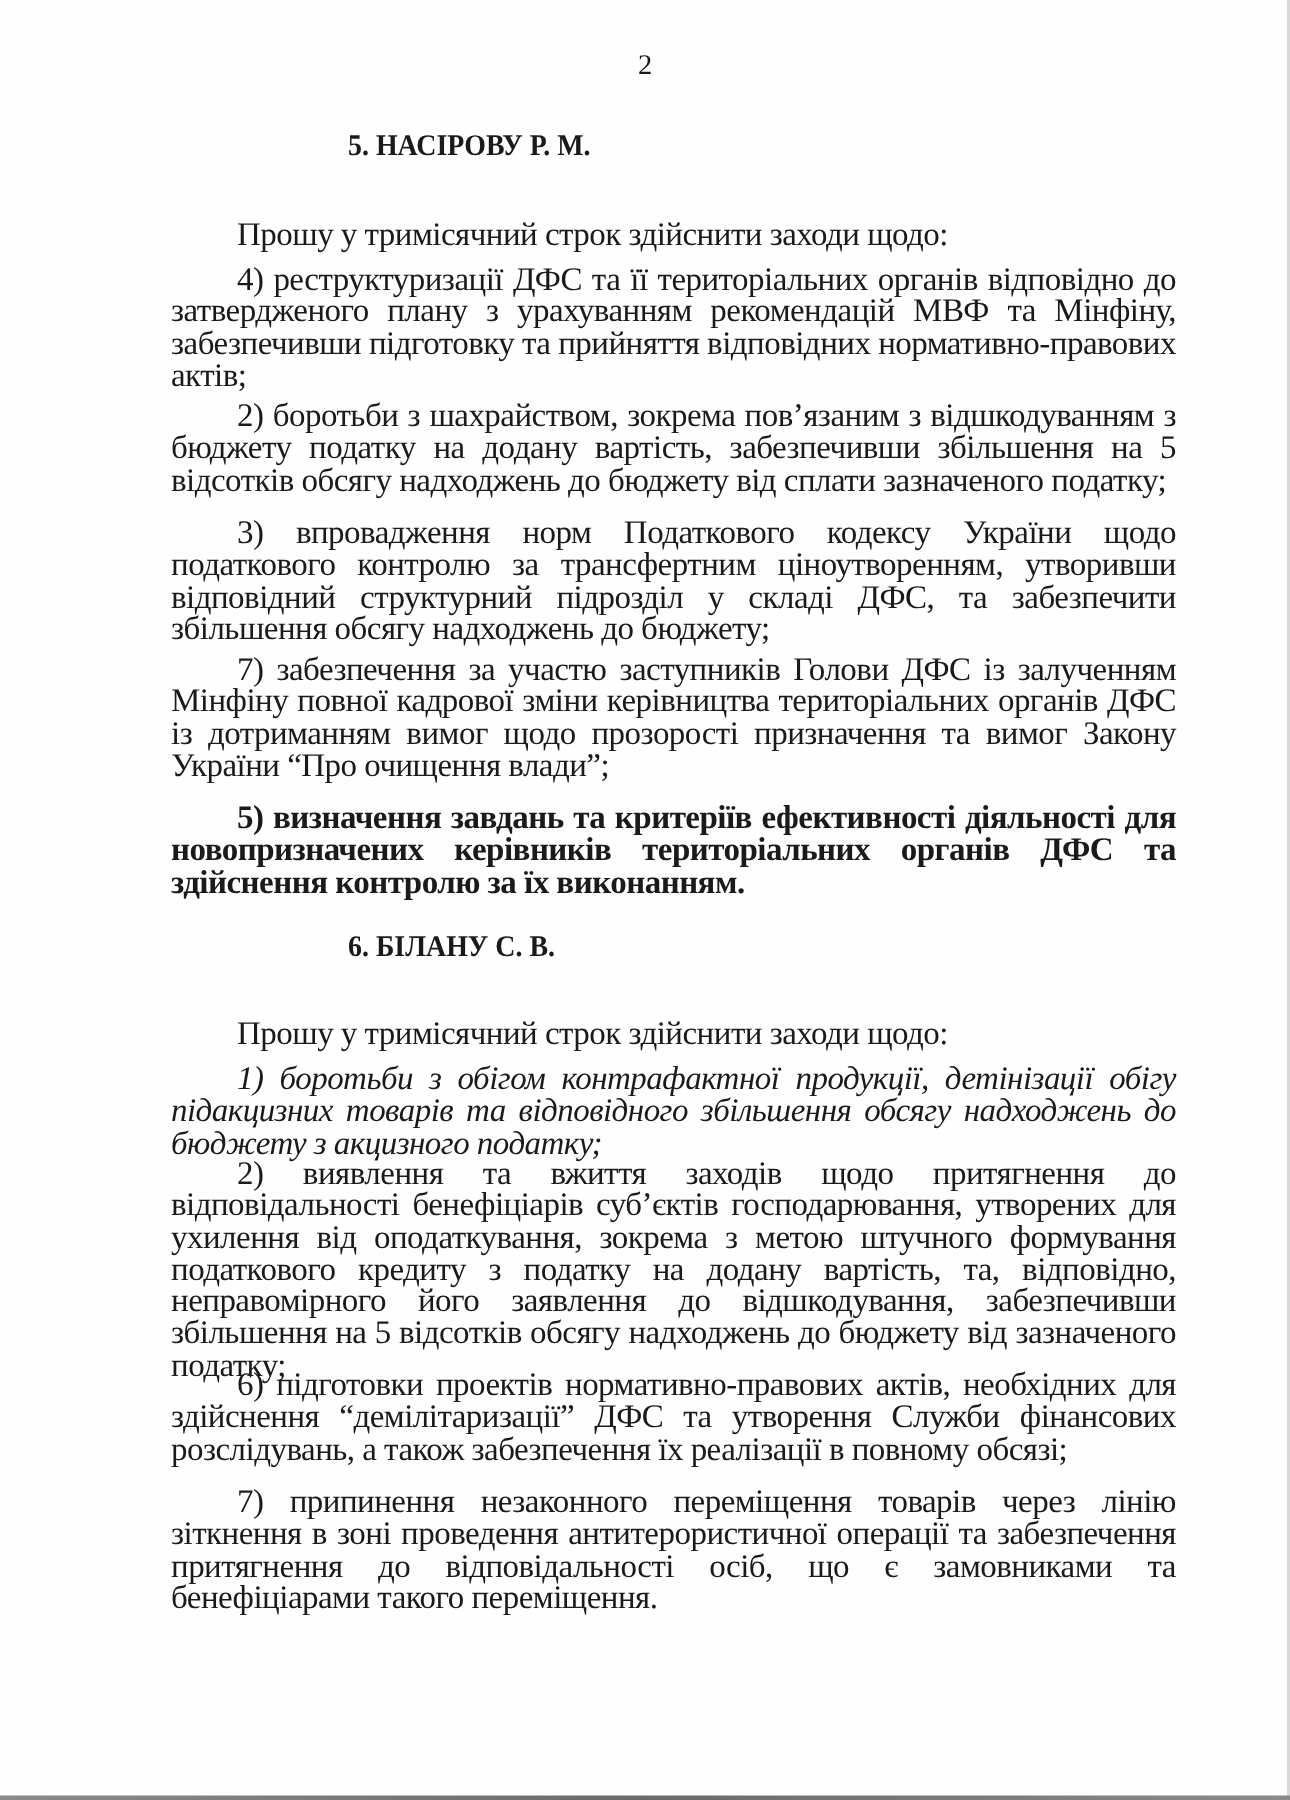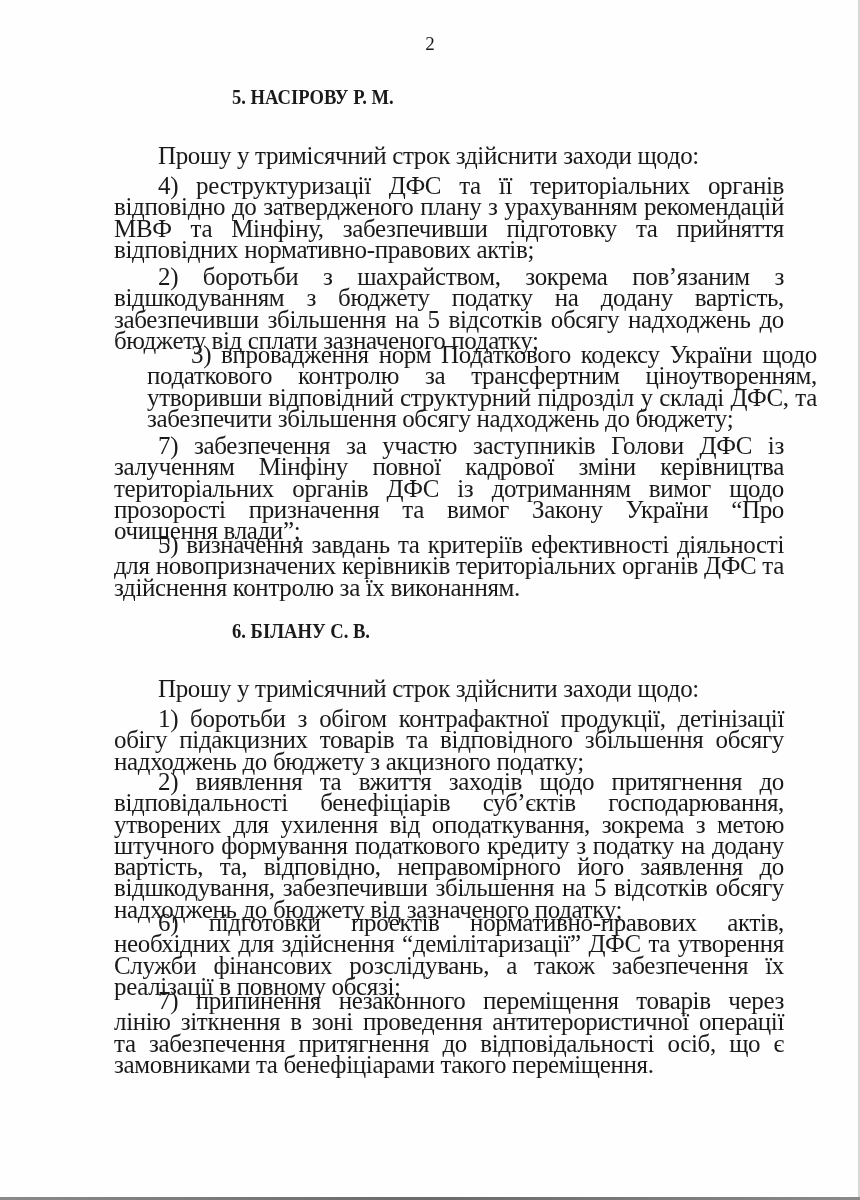--- a/index.html
+++ b/index.html
@@ -25,47 +25,47 @@
   .content {
     position: absolute; left: 114px; top: 0; width: 670px;
   }
   .heading {
     position: absolute; left: 118px; font-weight: bold; font-size: 20px;
     transform: scaleX(0.93); transform-origin: left;
     white-space: nowrap;
   }
   .para {
     position: absolute; left: 0; width: 670px;
-    font-size: 25px; line-height: 21.3px;
+    font-size: 22px; line-height: 21.3px;
     text-align: justify; text-align-last: left;
     word-spacing: 0px;
     letter-spacing: -0.35px;
   }
   .para .ind { display: inline-block; width: 44px; }
   .intro { white-space: nowrap; }
 </style>
 </head>
 <body>
 
 <div class="page">
   <div class="page-number">2</div>
 
   <div class="content">
 
     <div class="heading" style="top:86px;">5. НАСІРОВУ Р. М.</div>
     <div class="para intro" style="top:145px;"><span class="ind"></span><span>Прошу у тримісячний строк здійснити заходи щодо:</span></div>
     <div class="para" style="top:175px;"><span class="ind"></span><span>4) реструктуризації ДФС та її територіальних органів відповідно до затвердженого плану з урахуванням рекомендацій МВФ та Мінфіну, забезпечивши підготовку та прийняття відповідних нормативно-правових актів;</span></div>
     <div class="para" style="top:266px;"><span class="ind"></span><span>2) боротьби з шахрайством, зокрема пов’язаним з відшкодуванням з бюджету податку на додану вартість, забезпечивши збільшення на 5 відсотків обсягу надходжень до бюджету від сплати зазначеного податку;</span></div>
-    <div class="para" style="top:344px;margin-left:33px;"><span class="ind"></span><span>3) впровадження норм Податкового кодексу України щодо податкового контролю за трансфертним ціноутворенням, утворивши відповідний структурний підрозділ у складі ДФС, та забезпечити збільшення обсягу надходжень до бюджету;</span></div>
+    <div class="para" style="top:344px;"><span class="ind"></span><span>3) впровадження норм Податкового кодексу України щодо податкового контролю за трансфертним ціноутворенням, утворивши відповідний структурний підрозділ у складі ДФС, та забезпечити збільшення обсягу надходжень до бюджету;</span></div>
     <div class="para" style="top:435px;"><span class="ind"></span><span>7) забезпечення за участю заступників Голови ДФС із залученням Мінфіну повної кадрової зміни керівництва територіальних органів ДФС із дотриманням вимог щодо прозорості призначення та вимог Закону України “Про очищення влади”;</span></div>
-    <div class="para" style="top:534px;"><span class="ind"></span><span>5) визначення завдань та критеріїв ефективності діяльності для новопризначених керівників територіальних органів ДФС та здійснення контролю за їх виконанням.</span></div>
+    <div class="para" style="top:534px;font-weight:bold;"><span class="ind"></span><span>5) визначення завдань та критеріїв ефективності діяльності для новопризначених керівників територіальних органів ДФС та здійснення контролю за їх виконанням.</span></div>
 
     <div class="heading" style="top:620px;">6. БІЛАНУ С. В.</div>
     <div class="para intro" style="top:678px;"><span class="ind"></span><span>Прошу у тримісячний строк здійснити заходи щодо:</span></div>
-    <div class="para" style="top:708px;"><span class="ind"></span><span>1) боротьби з обігом контрафактної продукції, детінізації обігу підакцизних товарів та відповідного збільшення обсягу надходжень до бюджету з акцизного податку;</span></div>
+    <div class="para" style="top:708px;font-style:italic;"><span class="ind"></span><span>1) боротьби з обігом контрафактної продукції, детінізації обігу підакцизних товарів та відповідного збільшення обсягу надходжень до бюджету з акцизного податку;</span></div>
     <div class="para" style="top:771px;"><span class="ind"></span><span>2) виявлення та вжиття заходів щодо притягнення до відповідальності бенефіціарів суб’єктів господарювання, утворених для ухилення від оподаткування, зокрема з метою штучного формування податкового кредиту з податку на додану вартість, та, відповідно, неправомірного його заявлення до відшкодування, забезпечивши збільшення на 5 відсотків обсягу надходжень до бюджету від зазначеного податку;</span></div>
     <div class="para" style="top:912px;"><span class="ind"></span><span>6) підготовки проектів нормативно-правових актів, необхідних для здійснення “демілітаризації” ДФС та утворення Служби фінансових розслідувань, а також забезпечення їх реалізації в повному обсязі;</span></div>
     <div class="para" style="top:990px;"><span class="ind"></span><span>7) припинення незаконного переміщення товарів через лінію зіткнення в зоні проведення антитерористичної операції та забезпечення притягнення до відповідальності осіб, що є замовниками та бенефіціарами такого переміщення.</span></div>
   </div>
 
   <div class="right-edge"></div>
   <div class="bottom-edge"></div>
 </div>
 
 </body></html>

